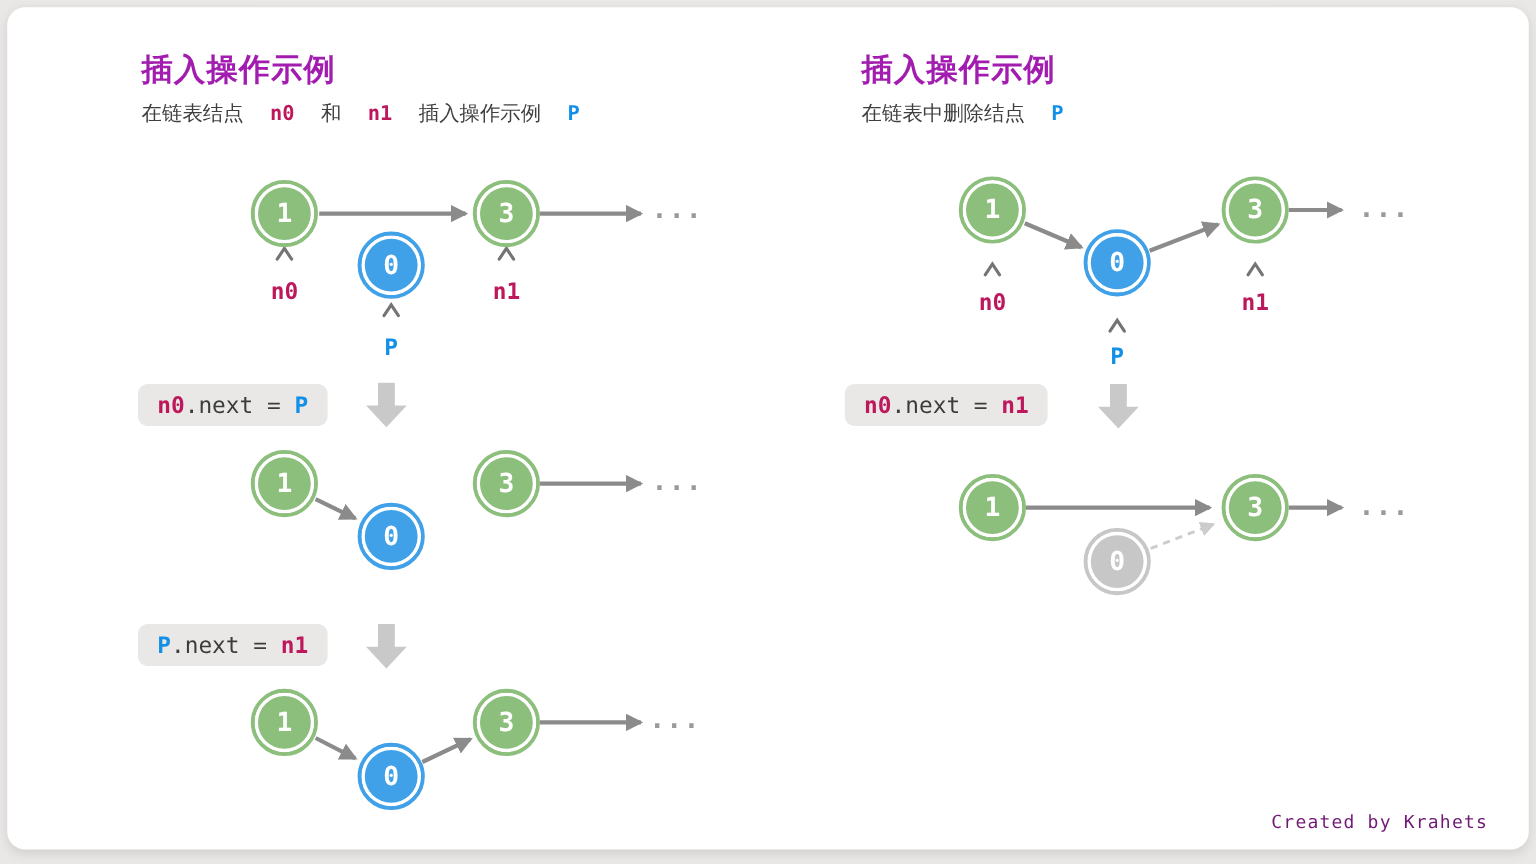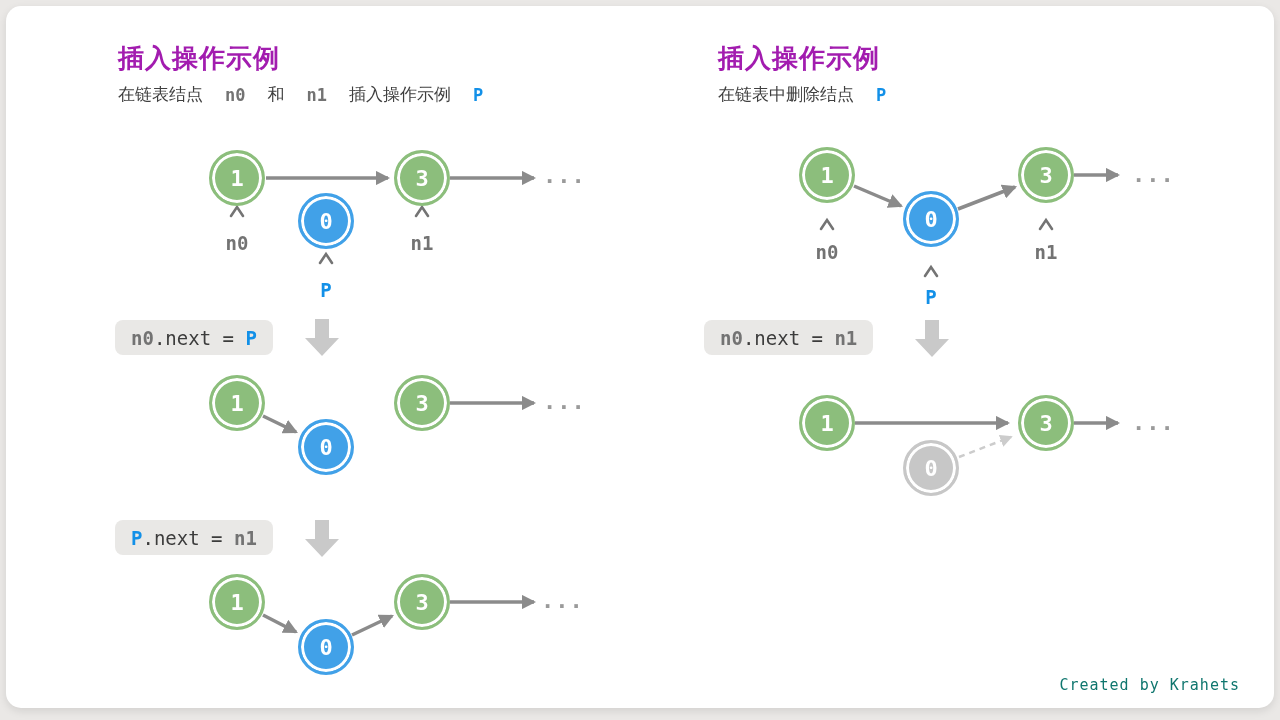--- a/index.html
+++ b/index.html
@@ -31,21 +31,21 @@
     font-size:17px;color:#3F3F3F;
     display:flex;align-items:center;
     white-space:pre;
     gap:15px;
   }
   .tk{
     font-family:"DejaVu Sans Mono","Liberation Mono",monospace;
     font-weight:bold;font-size:17px;
     margin:0 7px;
   }
-  .tk-green{color:#737373;}
+  .tk-green{color:#be185d;}
   .tk-blue{color:#1290E8;}
   .node{
     position:absolute;
     width:56px;height:56px;box-sizing:border-box;
     border-radius:50%;
     border:3px solid;
     box-shadow:inset 0 0 0 3px #FFFFFF;
     display:flex;align-items:center;justify-content:center;
     font-family:"DejaVu Sans Mono","Liberation Mono",monospace;
     font-size:22px;font-weight:bold;color:#FFFFFF;
@@ -75,21 +75,21 @@
     position:absolute;
     width:40px;text-align:center;
     font-family:"DejaVu Sans Mono","Liberation Mono",monospace;
     font-size:22px;font-weight:bold;color:#9A9A9A;
     letter-spacing:1px;line-height:1;
   }
   .footer{
     position:absolute;
     right:40px;top:676px;
     font-family:"DejaVu Sans Mono","Liberation Mono",monospace;
-    font-size:15px;color:#0f766e;
+    font-size:15px;color:#701a75;
     letter-spacing:1px;
   }
 </style>
 </head>
 <body>
 
 <div class="page">
   <div class="card"></div>
 
   <svg class="arrow-layer" viewBox="0 0 1280 720" xmlns="http://www.w3.org/2000/svg">

